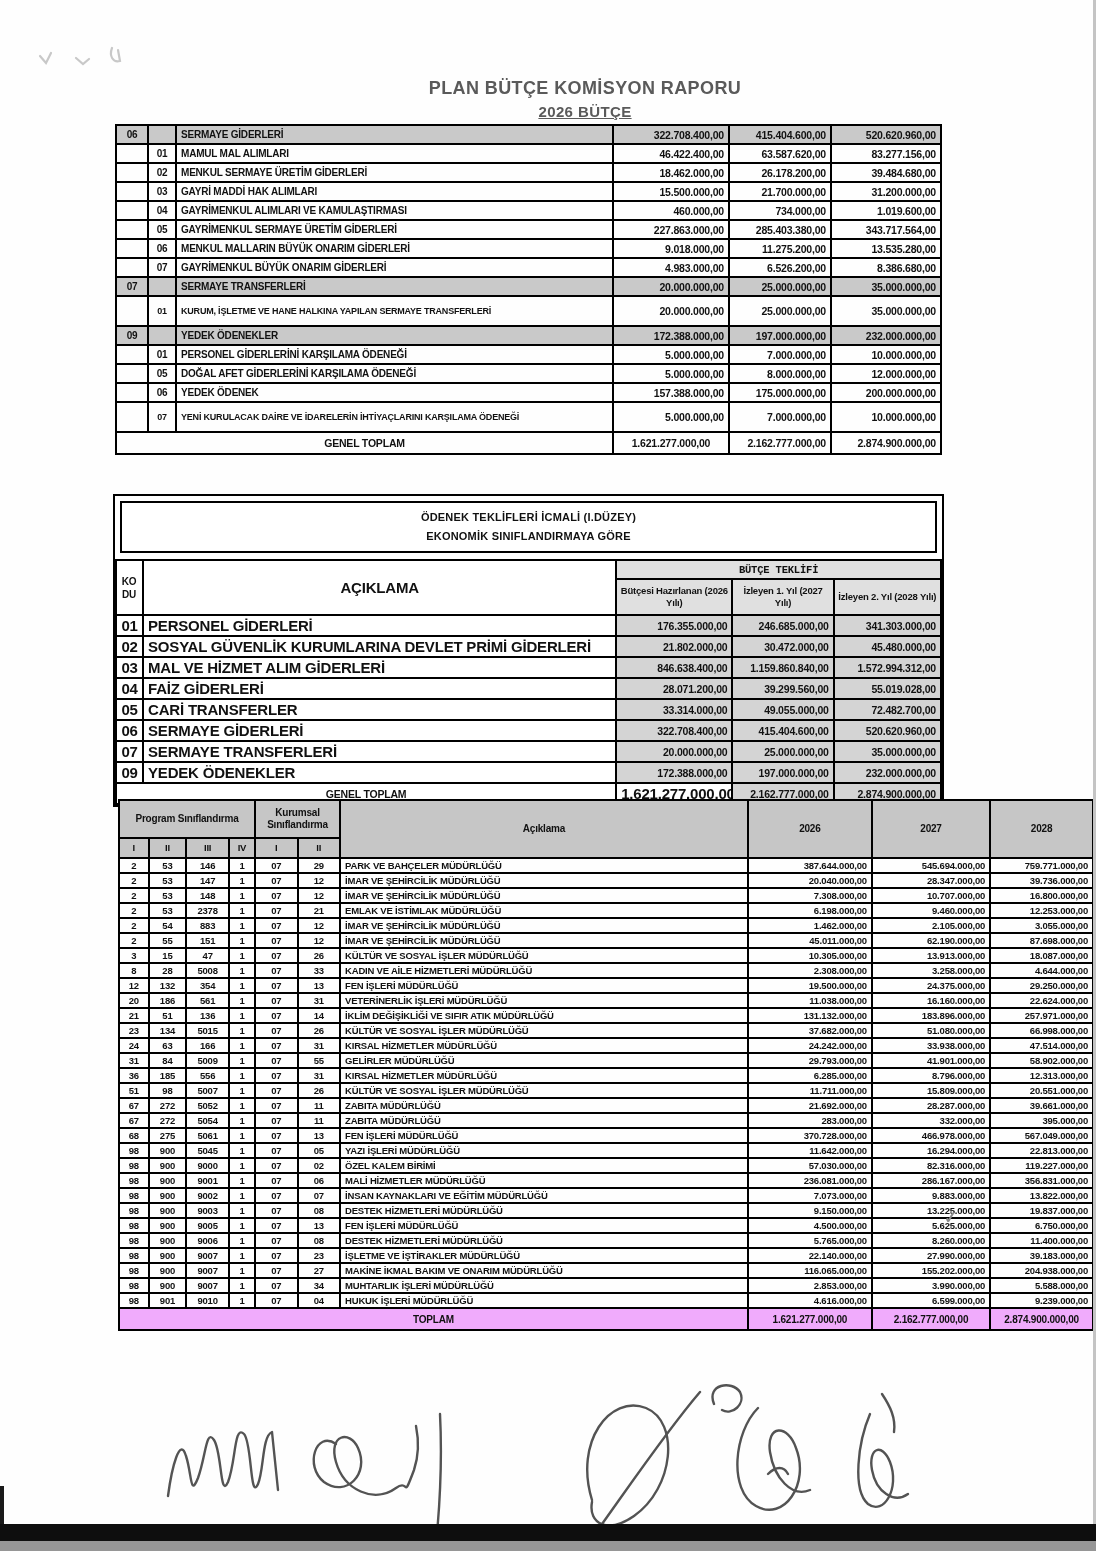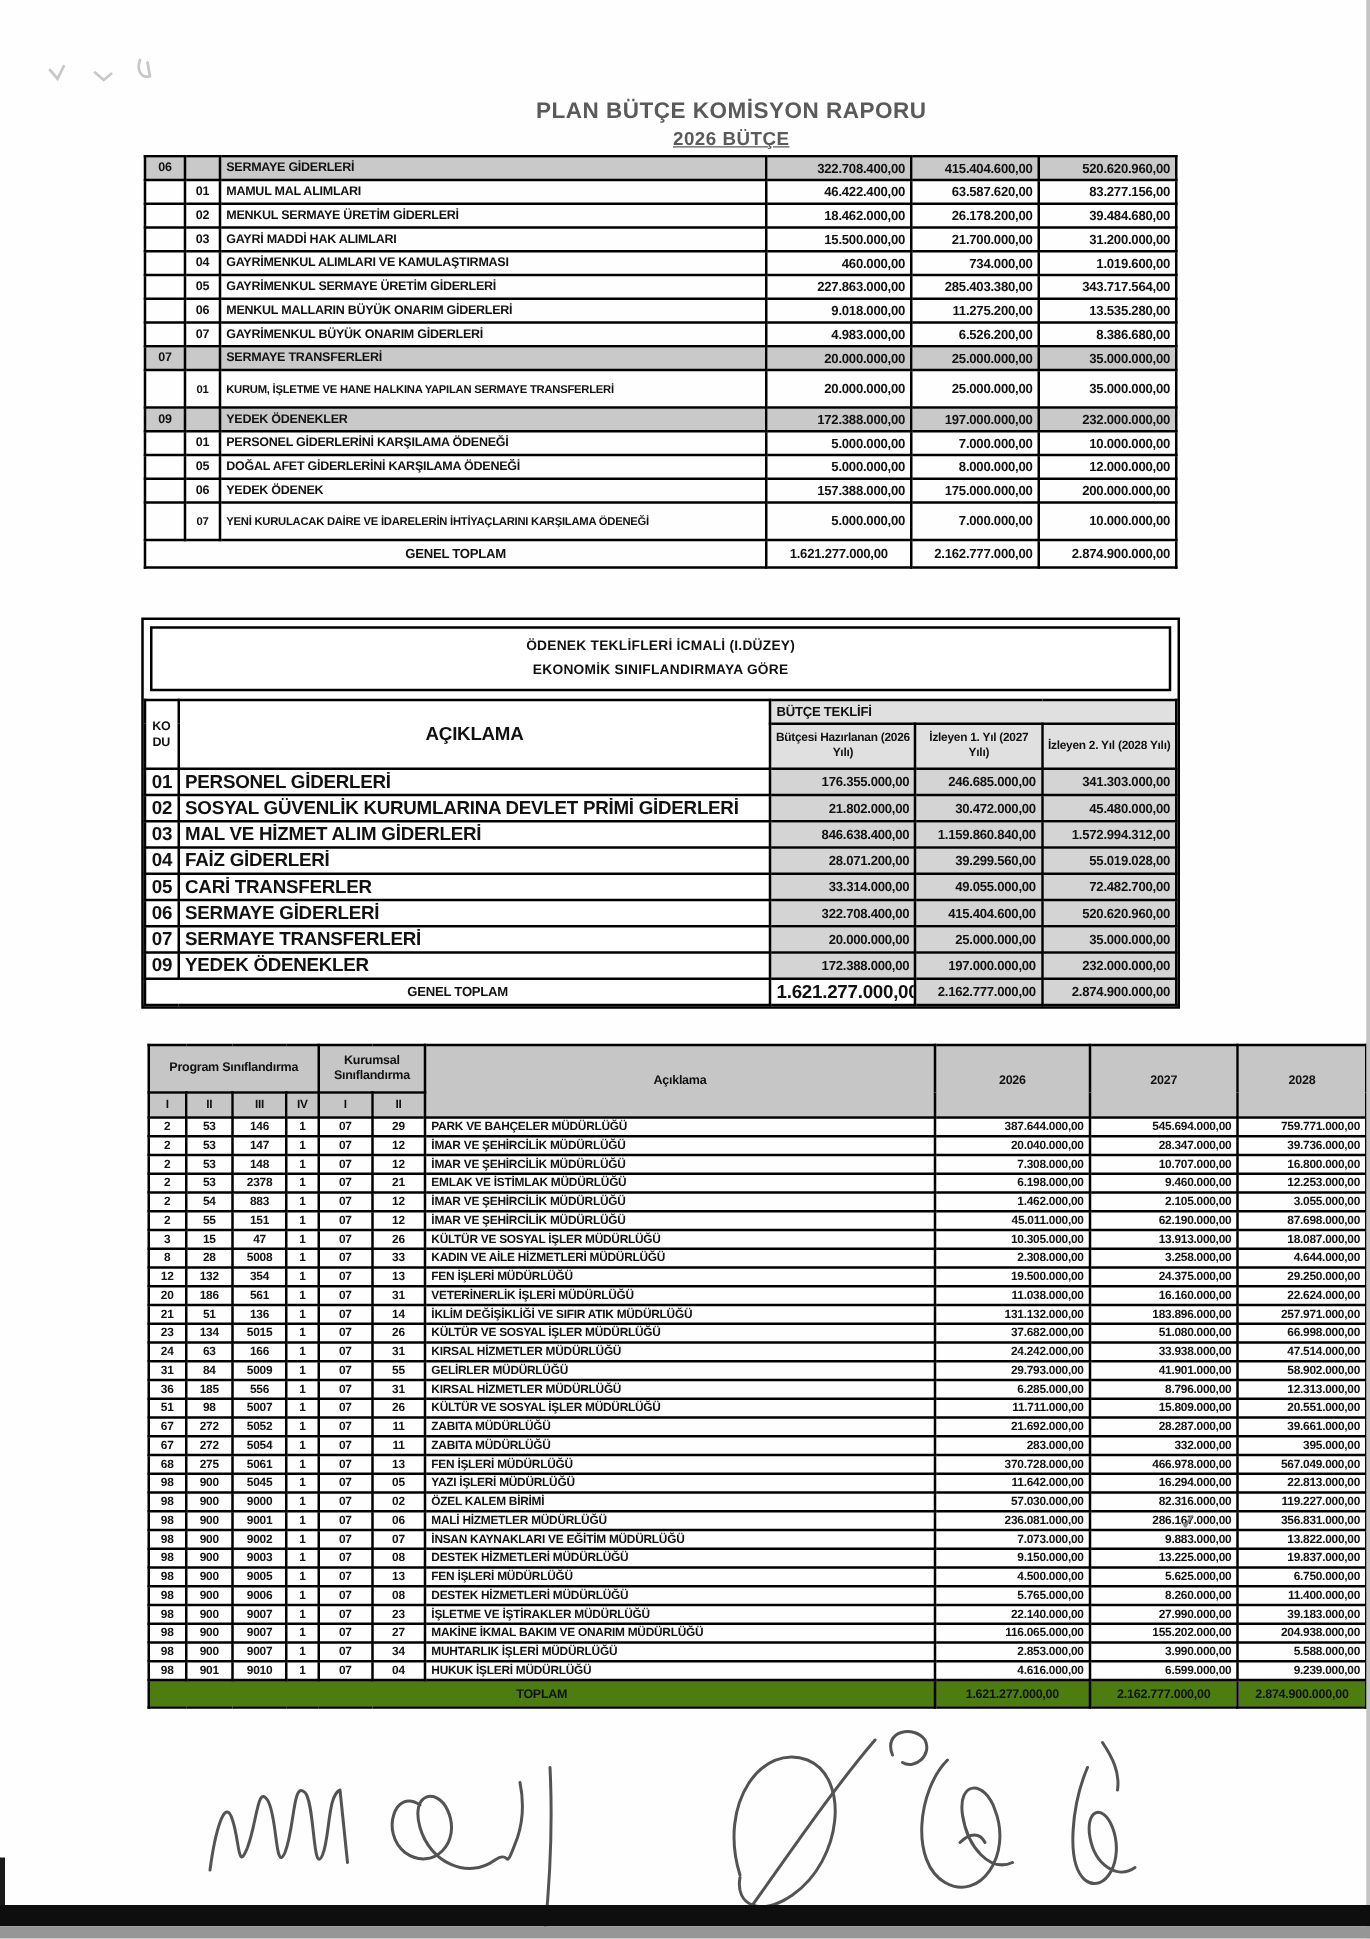--- a/index.html
+++ b/index.html
@@ -32,36 +32,36 @@
   
   .t2-wrap { position:absolute; left:113px; top:494px; width:831px; border:2px solid #000; background:#fff; }
   .t2-title { border:2px solid #000; margin:5px 5px 6px 5px; padding:5px 0 6px 0; text-align:center; }
   .t2-title div { font-size:11px; font-weight:700; letter-spacing:0.2px; line-height:1.7; }
   #t2 { width:calc(100% + 0px); margin:0 -0px; border-style:none; }
   #t2 td, #t2 th { font-size:15px; font-weight:700; letter-spacing:-0.2px; padding:1px 4px; height:19px; vertical-align:middle; }
   #t2 th { background:#e0e0e0; }
   #t2 th.kodu, #t2 th.acik { background:#fff; }
   #t2 th.kodu { text-align:center; padding-left:3px; font-size:10px; }
   #t2 th.kodu span { display:block; line-height:1.3; }
-  #t2 th.grp { text-align:left; font-size:10.5px; }
+  #t2 th.grp { text-align:center; font-size:10.5px;font-family:Liberation Mono, monospace; }
   #t2 th.sub { text-align:center; font-size:9.5px; white-space:normal; line-height:1.35; padding:2px 3px; height:36px; }
   #t2 td:nth-child(1) { text-align:center; }
   #t2 td:nth-child(3), #t2 td:nth-child(4), #t2 td:nth-child(5) { text-align:right; font-size:10.5px; background:#d4d4d4; }
   #t2 tfoot .lbl { text-align:center; font-size:10.5px; background:#fff; }
   #t2 tfoot td { height:21px; }
 
   
-  .t3-wrap { position:absolute; left:118px; top:799px; width:976px;margin-top:36px; }
+  .t3-wrap { position:absolute; left:118px; top:799px; width:976px; }
   #t3 td, #t3 th { font-size:9.5px; font-weight:700; letter-spacing:-0.2px; padding:0 4px; height:15px; vertical-align:middle; }
   #t3 th { background:#c6c6c6; text-align:center; white-space:normal; line-height:1.25; }
   #t3 thead tr:first-child th { height:38px; font-size:10px; }
   #t3 thead tr:last-child th { height:20px; }
   #t3 td:nth-child(-n+6) { text-align:center; padding:0 1px; }
   #t3 td:nth-child(n+8) { text-align:right; }
-  #t3 tfoot td { background:#4d7c0f; height:22px; font-size:10px; }
+  #t3 tfoot td { background:#f0abfc; height:22px; font-size:10px; }
   #t3 tfoot .lbl { text-align:center; }
 
   
   .pencil-check { position:absolute; left:944px; top:1208px; font-size:16px; color:#8a8a8a; transform:rotate(-6deg); font-weight:700; }
   .faint-marks { position:absolute; left:28px; top:36px; }
   .sig-svg { position:absolute; left:140px; top:1378px; pointer-events:none; }
   .bottom-band { position:absolute; left:0; top:1524px; width:1096px; height:17px; background:#0e0e0e; }
   .bottom-gray { position:absolute; left:0; top:1541px; width:1096px; height:10px; background:#969696; }
   .right-edge { position:absolute; right:0; top:0; width:3px; height:1551px; background:#c4c4c4; }
   .left-sliver { position:absolute; left:0; top:1486px; width:4px; height:40px; background:#1a1a1a; }

